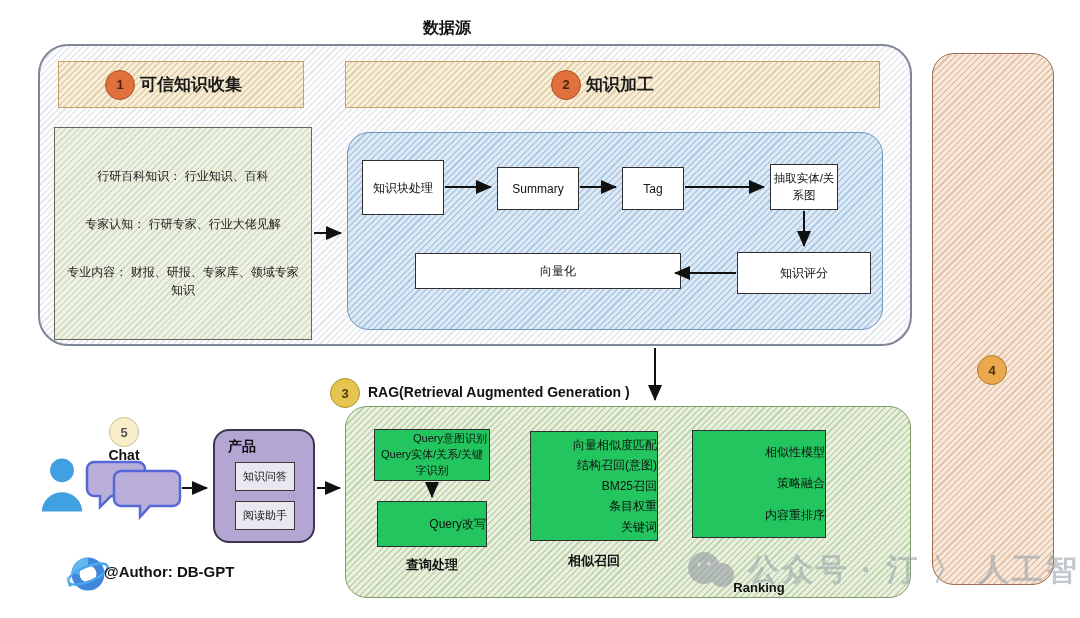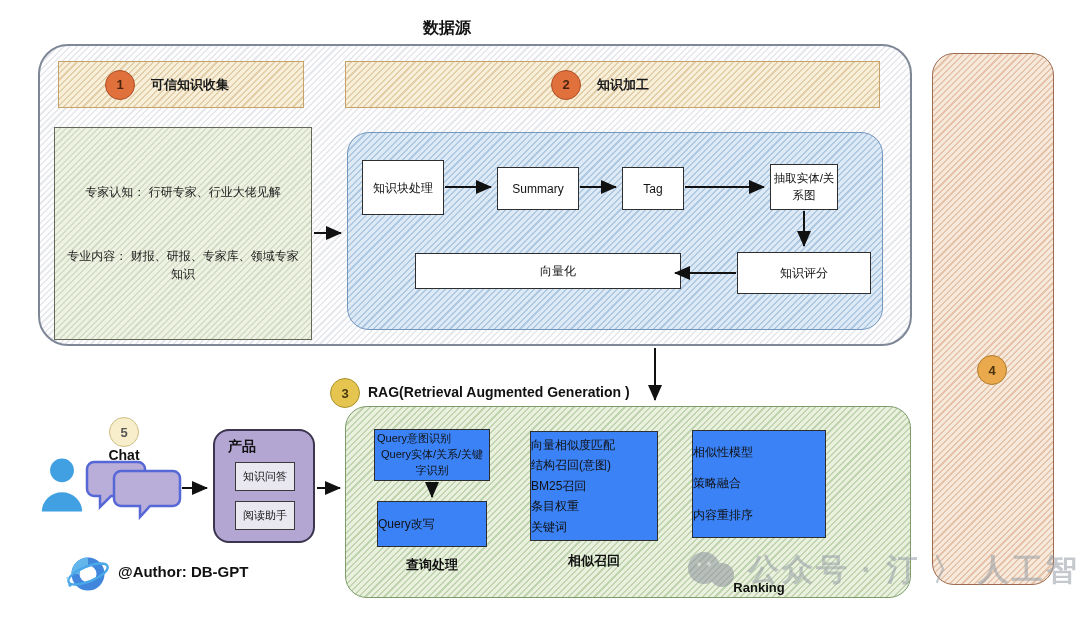--- a/index.html
+++ b/index.html
@@ -42,21 +42,21 @@
   .banner-1 { left:58px; top:61px; width:246px; }
   .banner-2 { left:345px; top:61px; width:535px; }
 
   .num-circle { width:30px; height:30px; border-radius:50%; display:flex; align-items:center; justify-content:center;
                 font-size:13px; font-weight:bold; }
   .c-orange { background:#e0703c; border:1.5px solid #ad4f26; color:#4a2410; }
   .c-yellow { background:#e5c54f; border:1.5px solid #a8922f; color:#4a3a10; }
   .c-amber  { background:#e9a94c; border:1.5px solid #b07d2e; color:#4a3310; }
   .c-cream  { background:#f8eecb; border:1.5px solid #cdbd85; color:#555; }
 
-  .banner-label { font-size:13px; font-weight:bold; color:#1a1a1a; margin-left:16px; }
+  .banner-label { font-size:17px; font-weight:bold; color:#1a1a1a; margin-left:5px; }
   .banner-1 .num-circle { margin-left:46px; }
   .banner-2 .num-circle { margin-left:205px; }
 
   .sources-box { left:54px; top:127px; width:258px; height:213px; border:1.5px solid #63685a;
                  display:flex; flex-direction:column; justify-content:space-evenly; padding:10px 12px; }
   .sources-box .src-line { font-size:12px; color:#1d1d1d; text-align:center; line-height:1.55; }
 
   .blue-box { left:347px; top:132px; width:536px; height:198px; border:1.5px solid #7396bd; border-radius:22px; }
 
   .flow-box { background:#ffffff; border:1.5px solid #2e2e2e; display:flex; align-items:center; justify-content:center;
@@ -70,22 +70,22 @@
 
   .llm-box { left:932px; top:53px; width:122px; height:532px; border:1.5px solid #9c6b50; border-radius:22px; }
   .llm-label { left:932px; top:302px; width:122px; text-align:center; font-size:13px; font-weight:bold; color:#1a1a1a; line-height:1.3; }
   .llm-circle { left:977px; top:355px; }
 
   .rag-circle { left:330px; top:378px; }
   .rag-title  { left:368px; top:384px; font-size:14px; font-weight:bold; color:#111; }
 
   .rag-box { left:345px; top:406px; width:566px; height:192px; border:1.5px solid #7d9c6a; border-radius:22px; }
 
-  .rag-white { background:#3b82f6; border:1.5px solid #2e2e2e; display:flex; flex-direction:column;
-               align-items:flex-start; justify-content:center; text-align:center; color:#111; }
+  .rag-white { background:#22c55e; border:1.5px solid #2e2e2e; display:flex; flex-direction:column;
+               align-items:flex-end; justify-content:center; text-align:center; color:#111; }
   .rb-query1 { left:374px; top:429px; width:116px; height:52px; font-size:11px; line-height:1.45; padding:2px; }
   .rb-query2 { left:377px; top:501px; width:110px; height:46px; font-size:12px; }
   .rb-recall { left:530px; top:431px; width:128px; height:110px; font-size:12px; line-height:1.7; }
   .rb-rank   { left:692px; top:430px; width:134px; height:108px; font-size:12px; line-height:2.6; }
 
   .stage-label { text-align:center; font-size:13px; font-weight:bold; color:#111; }
   .lbl-query  { left:382px; top:556px; width:100px; }
   .lbl-recall { left:538px; top:552px; width:112px; }
   .lbl-rank   { left:700px; top:580px; width:118px; }
 
@@ -96,21 +96,21 @@
   .chat-bubbles { left:84px; top:458px; width:104px; height:62px; }
 
   .product-box { left:213px; top:429px; width:102px; height:114px; background:#b3a6d3; border:2px solid #3c3550; border-radius:16px; }
   .product-title { left:228px; top:438px; font-size:14px; font-weight:bold; color:#111; }
   .product-item { background:#e9e7f0; border:1.5px solid #3a3a3a; display:flex; align-items:center; justify-content:center;
                   font-size:11px; color:#111; }
   .pi-1 { left:235px; top:462px; width:60px; height:29px; }
   .pi-2 { left:235px; top:501px; width:60px; height:29px; }
 
   .author-logo { left:64px; top:550px; width:48px; height:48px; }
-  .author-text { left:118px; top:563px; font-size:15px; font-weight:bold; color:#111; }
+  .author-text { left:104px; top:563px; font-size:15px; font-weight:bold; color:#111; }
 
   .arrows-layer { left:0; top:0; width:1080px; height:618px; pointer-events:none; z-index:5; }
 
   .watermark { left:684px; top:548px; display:flex; align-items:center; gap:8px; z-index:9; }
   .wm-icon { width:56px; height:44px; opacity:0.55; }
   .wm-text { font-size:31px; font-weight:bold; color:rgba(150,156,166,0.55); letter-spacing:3px; white-space:nowrap; }
 </style>
 </head>
 <body>
 
@@ -124,20 +124,21 @@
     <div class="num-circle c-orange">1</div>
     <div class="banner-label">可信知识收集</div>
   </div>
 
   <div class="abs banner banner-2 hatch-tan">
     <div class="num-circle c-orange">2</div>
     <div class="banner-label">知识加工</div>
   </div>
 
   <div class="abs sources-box hatch-green-lt">
+    <div class="src-line">行研百科知识： 行业知识、百科</div>
     <div class="src-line">专家认知： 行研专家、行业大佬见解</div>
     <div class="src-line">专业内容： 财报、研报、专家库、领域专家知识</div>
   </div>
 
   <div class="abs blue-box hatch-blue"></div>
   <div class="abs flow-box fb-chunk">知识块处理</div>
   <div class="abs flow-box fb-summary">Summary</div>
   <div class="abs flow-box fb-tag">Tag</div>
   <div class="abs flow-box fb-extract">抽取实体/关系图</div>
   <div class="abs flow-box fb-score">知识评分</div>

